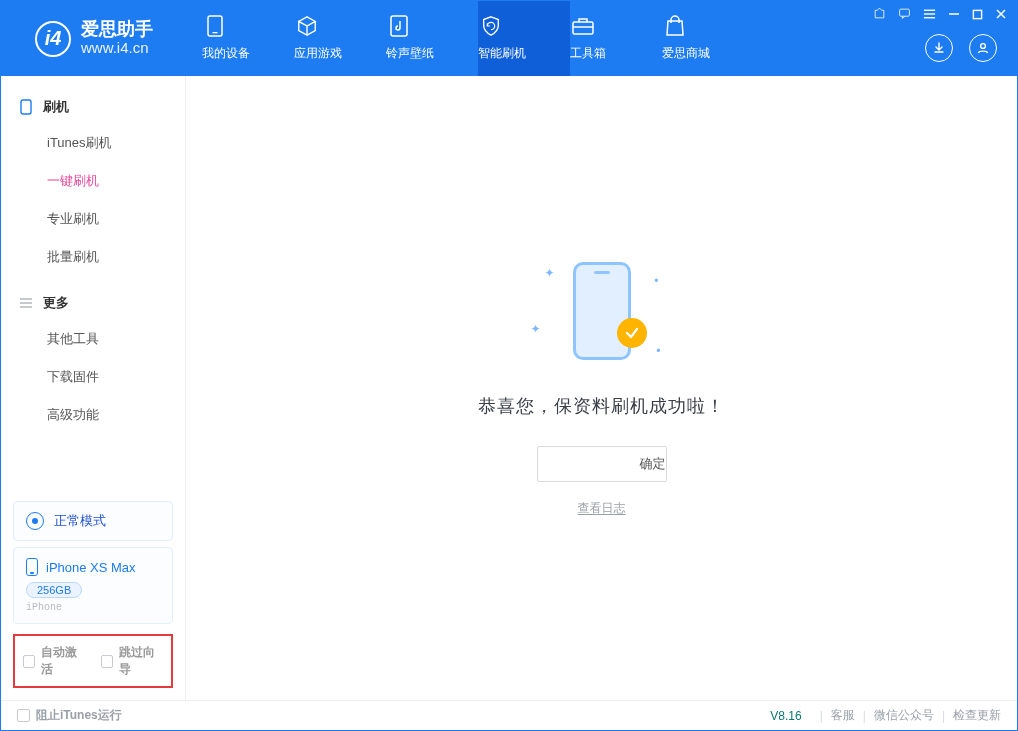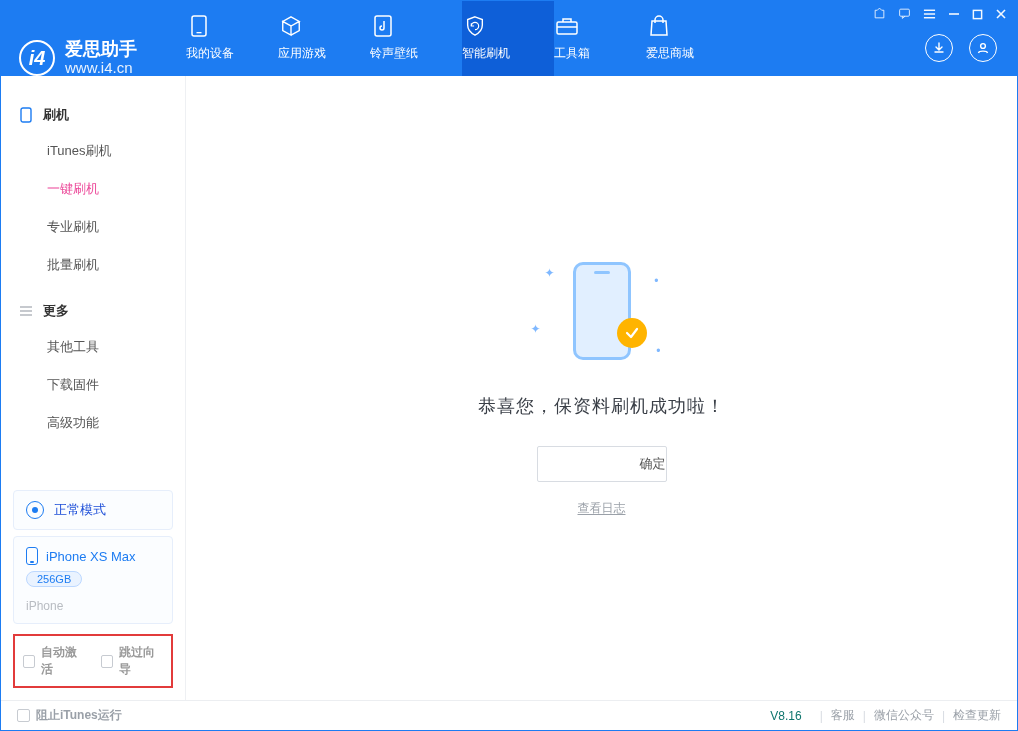--- a/index.html
+++ b/index.html
@@ -24,23 +24,24 @@
   .header {
     height: 75px;
     background: linear-gradient(to right, #1d7cf2, #1d7cf2);
     display: flex;
     align-items: stretch;
     color: #fff;
     position: relative;
   }
   .logo-area {
     display: flex;
-    align-items: flex-end;
+    align-items: center;
     padding: 0 20px 0 18px;
     min-width: 185px;
+    margin-left: 16px;
   }
   .logo-icon {
     width: 36px;
     height: 36px;
     border: 2px solid #fff;
     border-radius: 50%;
     display: flex;
     align-items: center;
     justify-content: center;
     font-weight: bold;
@@ -110,21 +111,21 @@
   }
   .sidebar {
     width: 185px;
     border-right: 1px solid #eef0f3;
     display: flex;
     flex-direction: column;
     font-size: 13px;
     color: #4a4a4a;
     position: relative;
   }
-  .side-scroll { flex: 1; overflow: auto; padding-top: 22px; }
+  .side-scroll { flex: 1; overflow: auto; padding-top: 14px; }
   .side-group-head {
     display: flex;
     align-items: center;
     gap: 10px;
     padding: 8px 18px;
     font-weight: bold;
     color: #333;
   }
   .side-group-head .gh-icon { width: 14px; display:flex; align-items:center; justify-content:center;}
   .side-item {
@@ -163,21 +164,21 @@
     width: 12px; height: 18px; border: 1.6px solid #1d7cf2; border-radius: 3px; position: relative;
   }
   .dev-phone-icon::after {
     content:""; position:absolute; bottom:1px; left:50%; transform:translateX(-50%);
     width:4px; height:1.6px; background:#1d7cf2; border-radius:1px;
   }
   .capacity-badge {
     display:inline-block; margin-top:6px; padding:1px 10px; border:1px solid #bcd8ff;
     border-radius: 10px; color:#1d7cf2; font-size:11px; background:#eaf3ff;
   }
-  .dev-type { color:#b8bcc2; font-size:12px; margin-top:12px; }
+  .dev-type { color:#b8bcc2; font-size:10px; margin-top:4px;font-family:Liberation Mono, monospace; }
   .checkbox-row {
     margin: 10px 12px 12px 12px;
     border: 2px solid #e23b3b;
     padding: 8px 8px;
     display: flex;
     gap: 16px;
     font-size: 12px;
     color: #999;
     align-items: center;
   }

